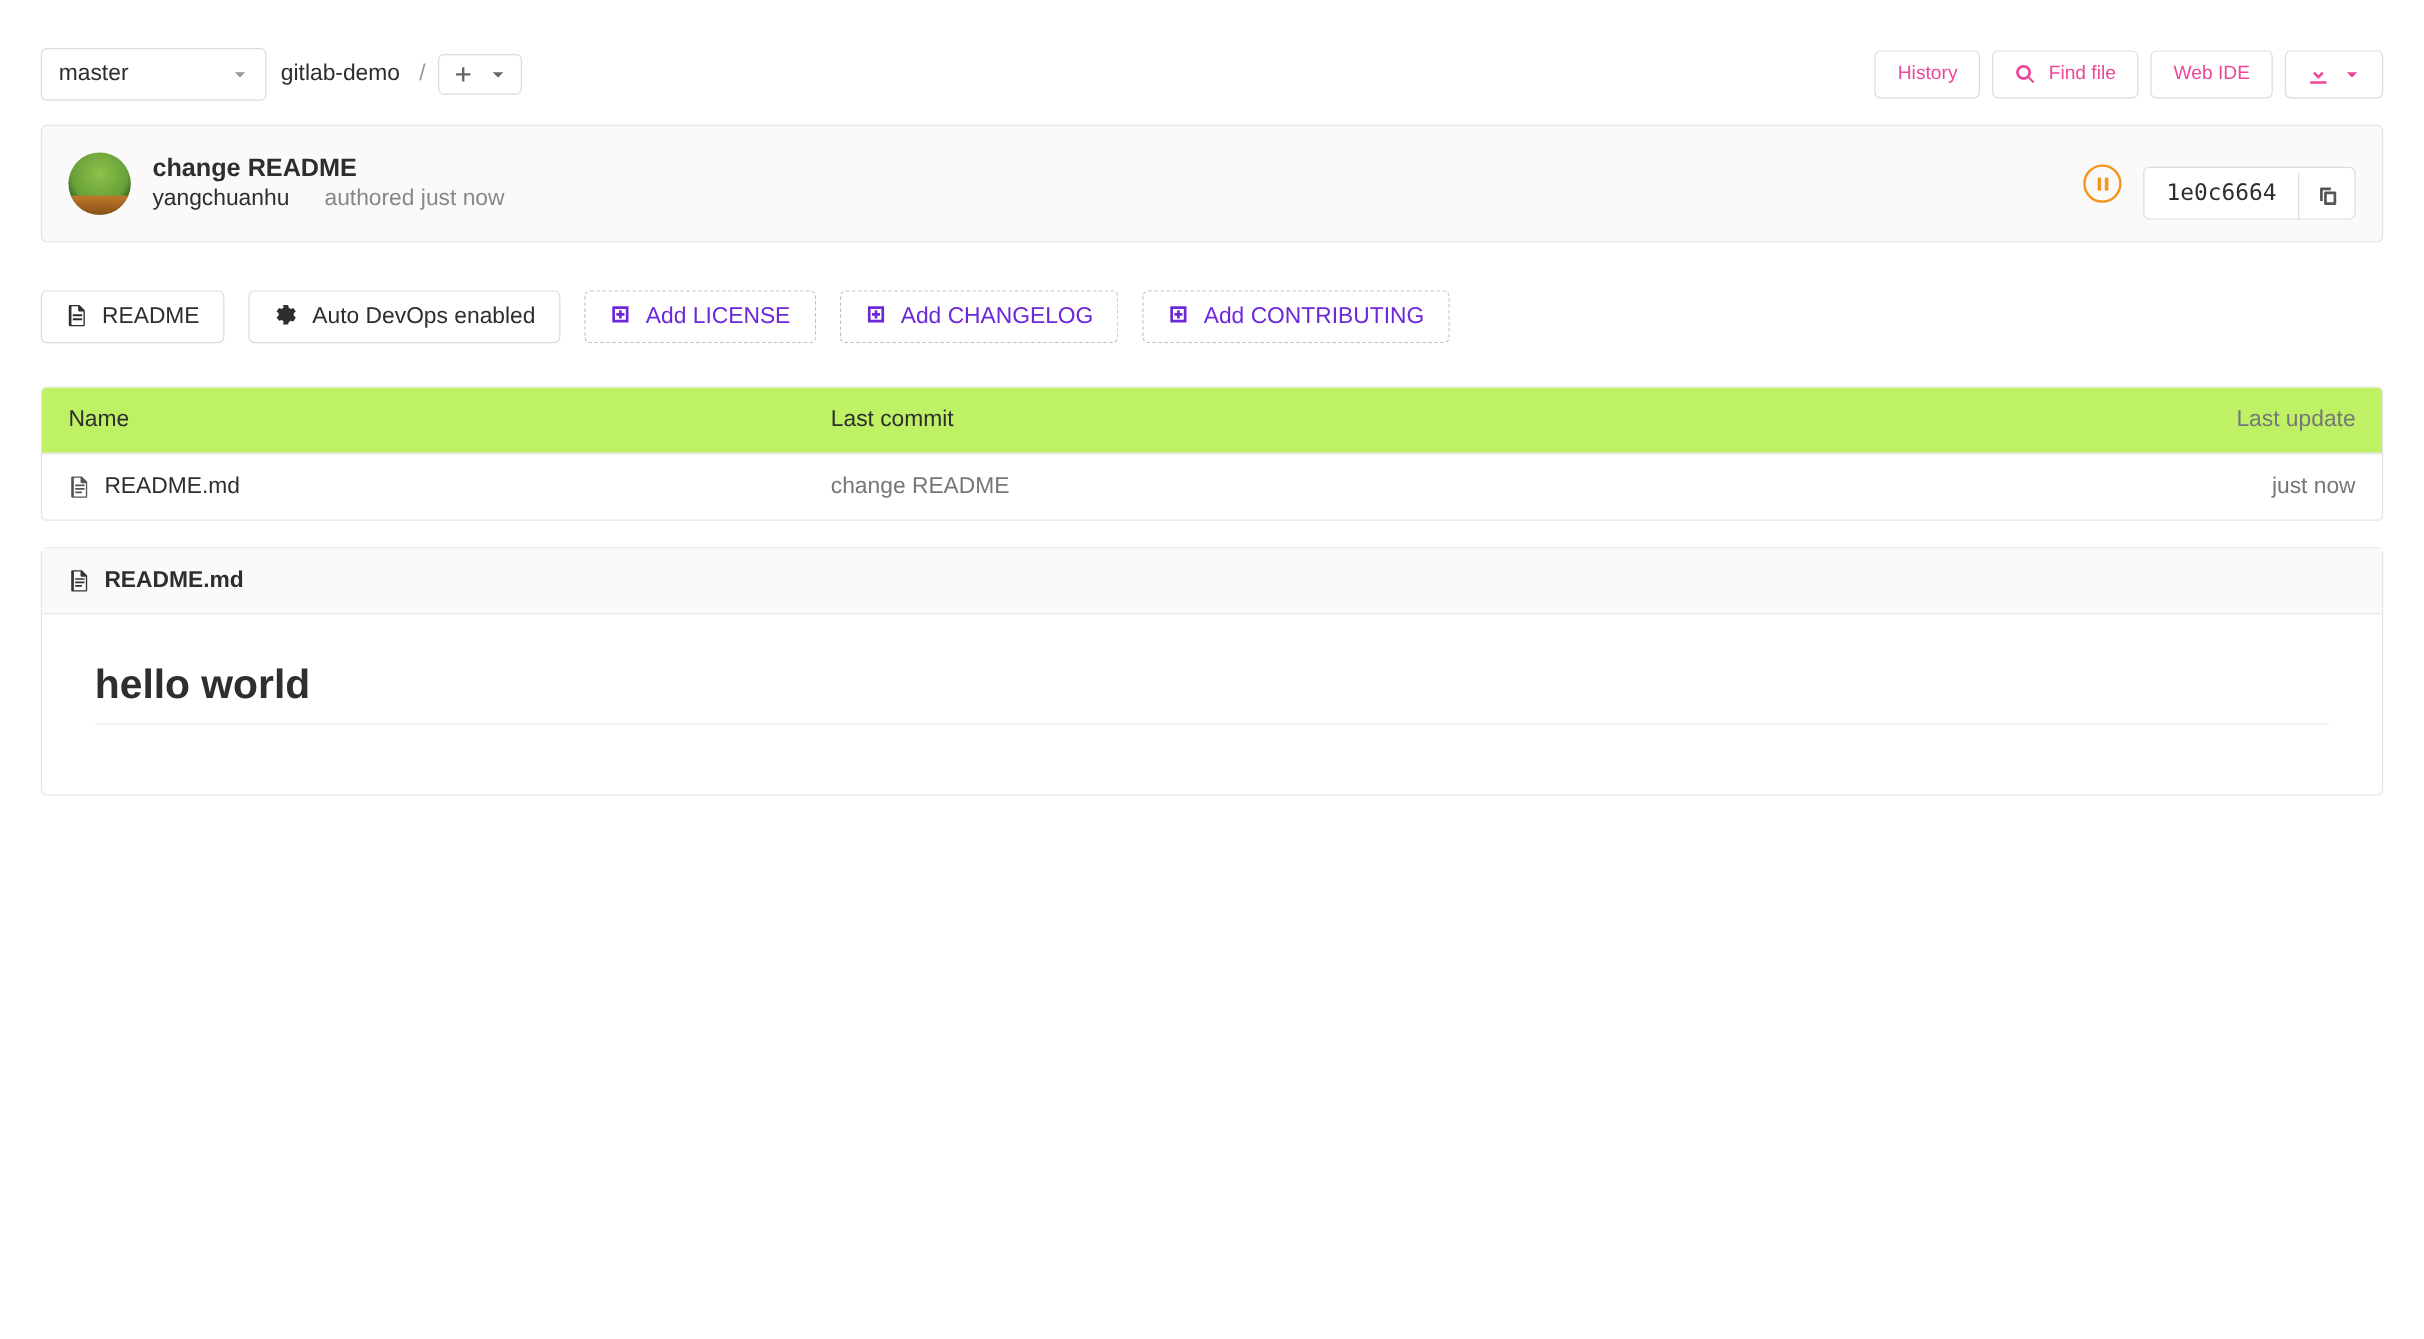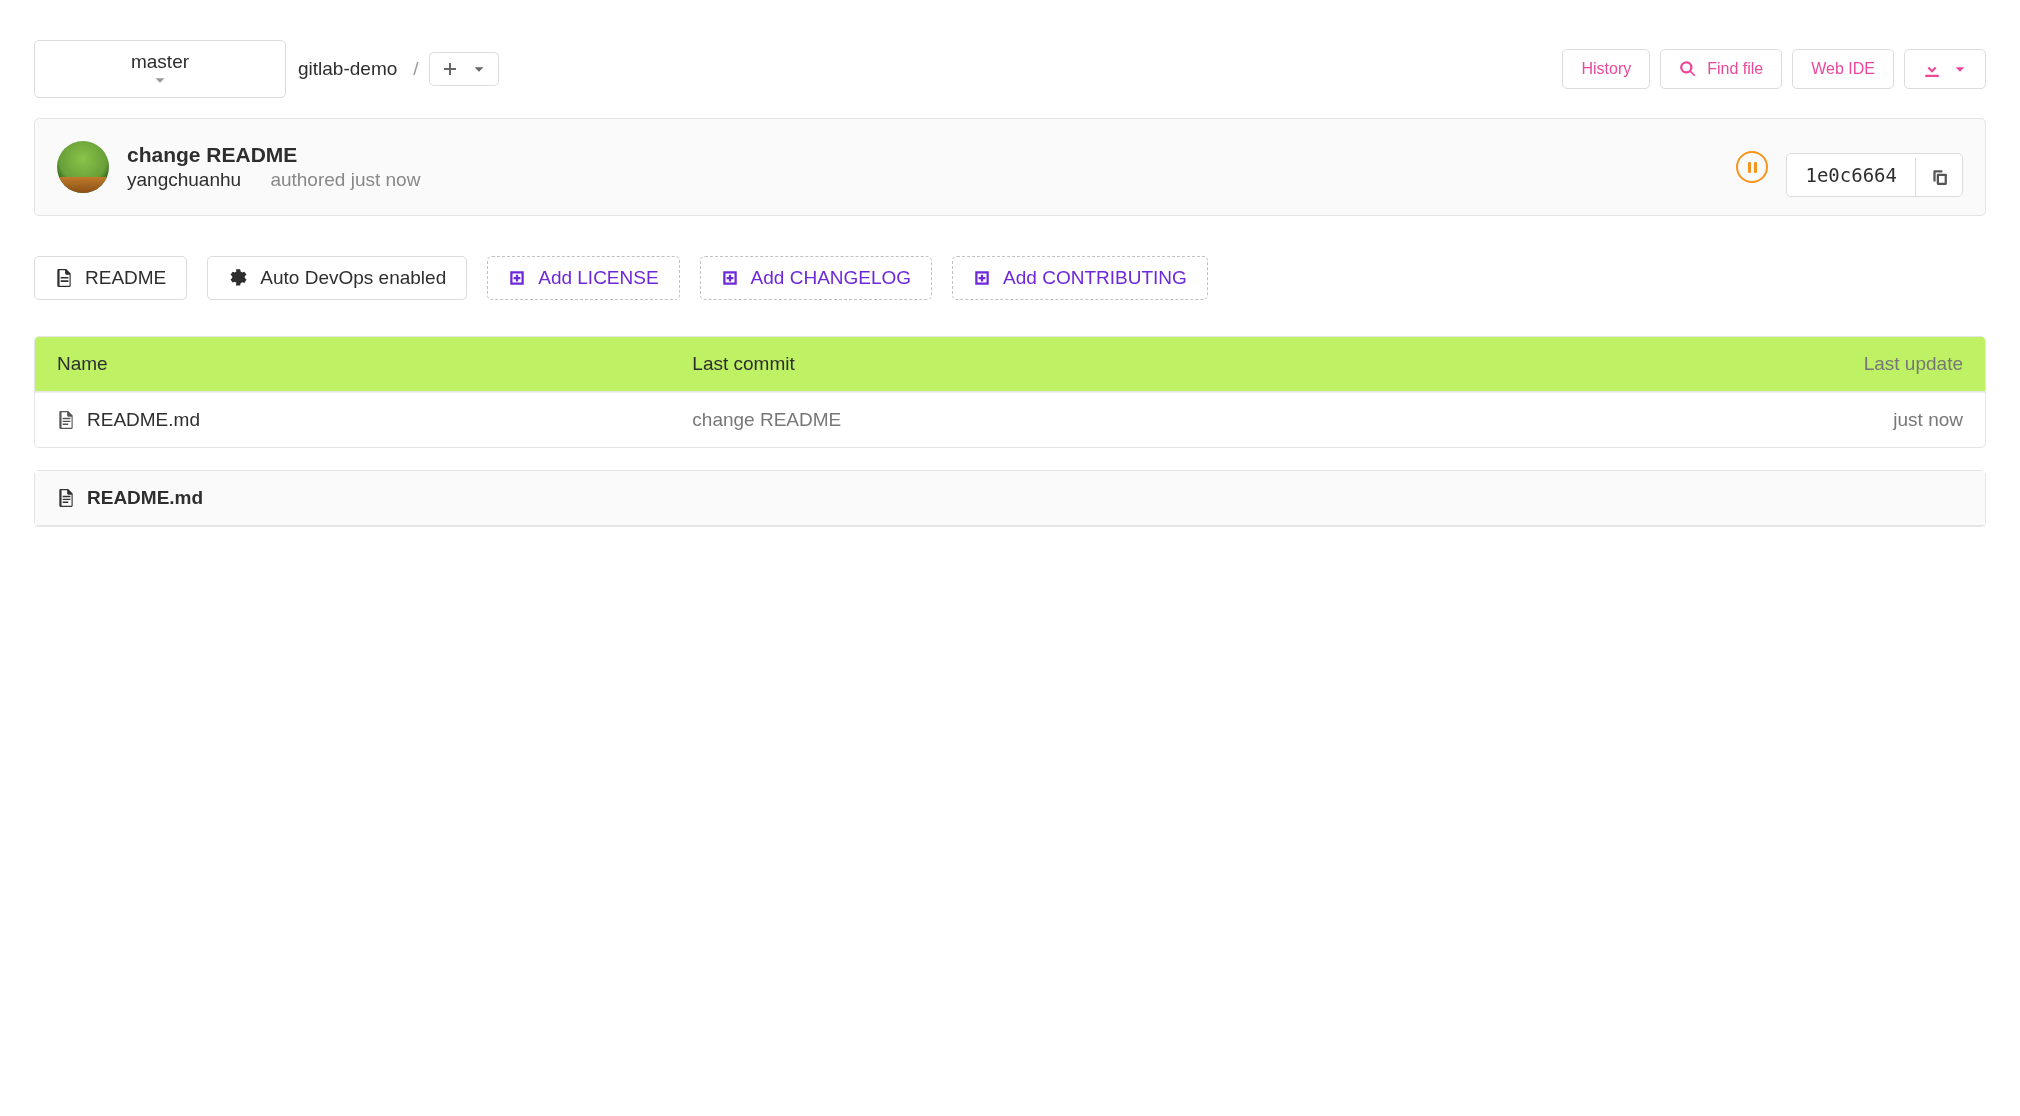--- a/index.html
+++ b/index.html
@@ -16,24 +16,23 @@
   gap: 10px;
   margin-bottom: 20px;
 }
 .branch-select {
   border: 1px solid #dcdcdc;
   border-radius: 5px;
   padding: 10px 14px;
   display: flex;
   align-items: center;
   justify-content: space-between;
-  width: 252px;
+  width: 188px;
   cursor: pointer;
   background: #fff;
-  flex-direction: column;
 }
 .branch-select .chevron { color: #999; }
 .breadcrumb { color: #2e2e2e; margin-left: 2px; display:flex; align-items:center; gap:16px;}
 .breadcrumb .slash { color: #999; }
 .plus-dropdown {
   border: 1px solid #dcdcdc;
   border-radius: 5px;
   padding: 8px 12px;
   display: flex;
   align-items: center;
@@ -102,21 +101,21 @@
   margin-top:16px;
 }
 .sha-box .sha { padding: 10px 18px; font-family: "SFMono-Regular", Consolas, monospace; }
 .sha-box .copy { padding: 10px 14px; border-left:1px solid #dcdcdc; display:flex; align-items:center; cursor:pointer; color:#555;}
 .quick-links { display:flex; flex-wrap:wrap; gap: 20px; margin-bottom: 36px;}
 .quick-btn {
   border: 1px solid #dcdcdc;
   border-radius: 5px;
   padding: 10px 20px;
   background: #fff;
-  display:flex; align-items:center; gap:12px;
+  display:flex; gap:12px;
   cursor:pointer;
   font-size:19px;
 }
 .quick-btn.dashed {
   border: 1px dashed #c0c0c0;
   color: #6d28d9;
 }
 .file-table {
   border: 1px solid #e5e5e5;
   border-radius: 5px;
@@ -308,13 +307,16 @@
 
 <div class="readme-panel">
   <div class="readme-header">
     <span>
       <svg width="18" height="20" viewBox="0 0 16 18">
           <path fill="#333" d="M3 1h7l4 4v11a1 1 0 01-1 1H3a1 1 0 01-1-1V2a1 1 0 011-1zm6 1H4v14h9V6h-3a1 1 0 01-1-1V2zM5 7h7v1.3H5V7zm0 2.6h7v1.3H5V9.6zm0 2.6h5v1.3H5v-1.3z"></path>
         </svg>
     </span>
     <span>README.md</span>
   </div>
+  <div class="readme-body">
+    <h1>hello world</h1>
+  </div>
 </div>
 
 </body></html>

